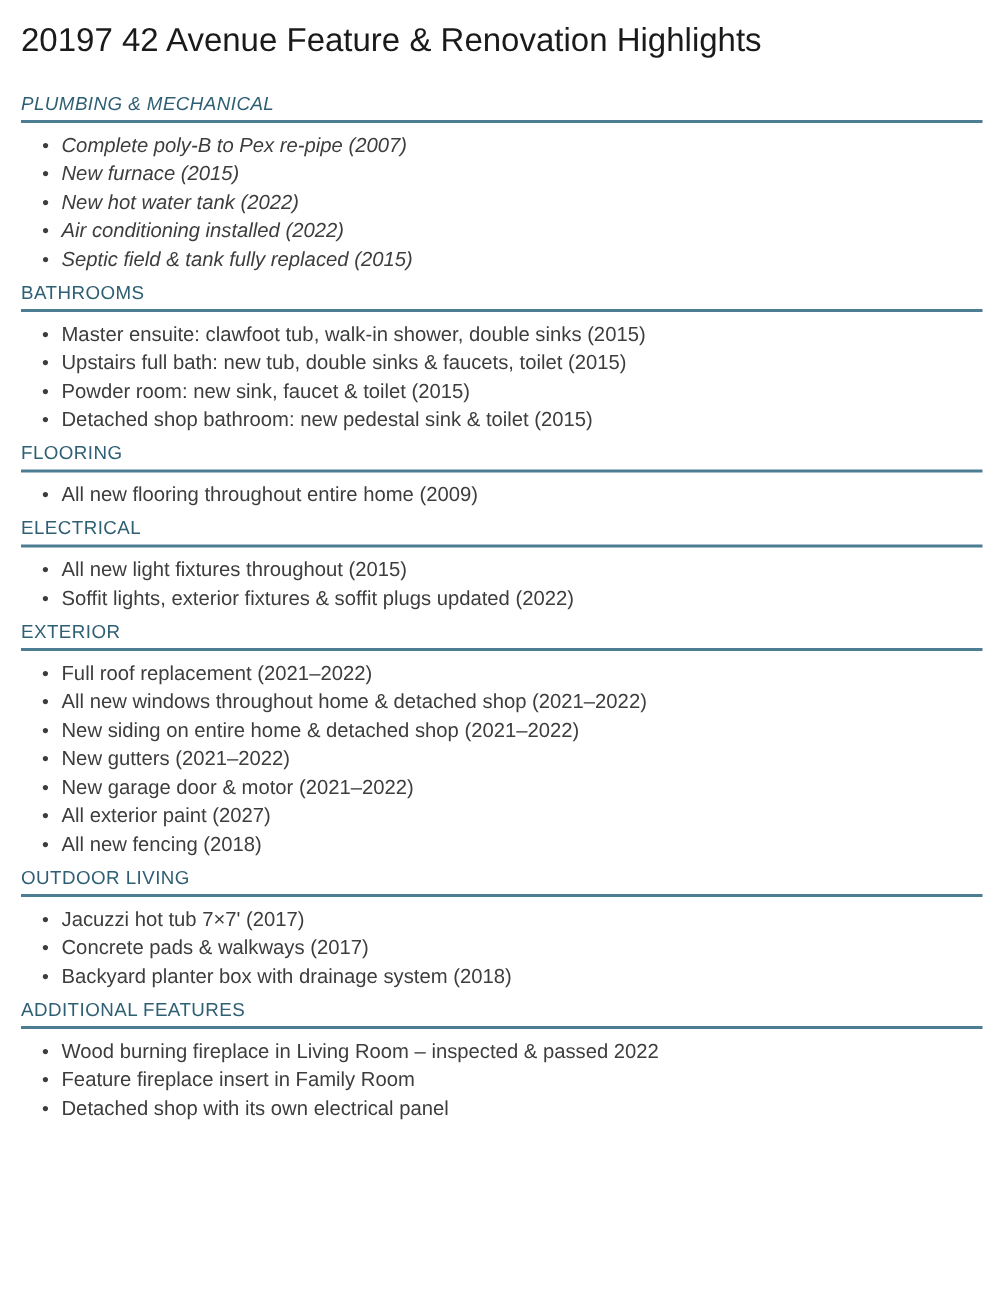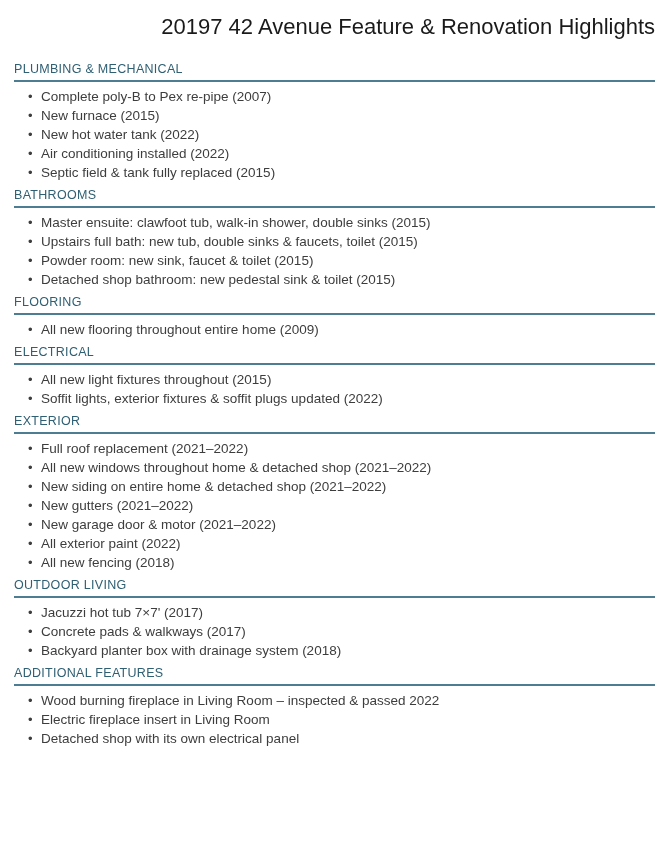--- a/index.html
+++ b/index.html
@@ -14,32 +14,33 @@
     margin: 0 auto;
     background: #ffffff;
     font-family: "Liberation Sans", "DejaVu Sans", sans-serif;
     color: var(--body-color, #3d3d3d);
     box-sizing: border-box;
     padding: 10px 14px 10px 14px;
     overflow: hidden;
   }
   .doc-title {
     margin: 2px 0 0 0;
-    text-align: right;
+    text-align: left;
     font-size: 22px;
     line-height: 30px;
     font-weight: 400;
     color: #1a1a1a;
     letter-spacing: 0px;
   }
   .section {
     margin-top: 5px;
   }
   .section:first-of-type {
     margin-top: 19px;
+    font-style: italic;
   }
   .section-heading {
     margin: 0;
     font-size: 12.5px;
     line-height: 16px;
     font-weight: 500;
     letter-spacing: 0.3px;
     text-transform: none;
     color: var(--heading-color, #2e5f73);
     border-bottom: 2px solid var(--rule-color, #4d7d93);
@@ -109,36 +110,36 @@
   </section>
 
   <section class="section">
     <h2 class="section-heading">EXTERIOR</h2>
     <ul class="bullet-list">
           <li>Full roof replacement (2021–2022)</li>
           <li>All new windows throughout home &amp; detached shop (2021–2022)</li>
           <li>New siding on entire home &amp; detached shop (2021–2022)</li>
           <li>New gutters (2021–2022)</li>
           <li>New garage door &amp; motor (2021–2022)</li>
-          <li>All exterior paint (2022)</li>
+          <li>All exterior paint (2027)</li>
           <li>All new fencing (2018)</li>
         </ul>
   </section>
 
   <section class="section">
     <h2 class="section-heading">OUTDOOR LIVING</h2>
     <ul class="bullet-list">
           <li>Jacuzzi hot tub 7×7' (2017)</li>
           <li>Concrete pads &amp; walkways (2017)</li>
           <li>Backyard planter box with drainage system (2018)</li>
         </ul>
   </section>
 
   <section class="section">
     <h2 class="section-heading">ADDITIONAL FEATURES</h2>
     <ul class="bullet-list">
           <li>Wood burning fireplace in Living Room – inspected &amp; passed 2022</li>
-          <li>Electric fireplace insert in Living Room</li>
+          <li>Feature fireplace insert in Family Room</li>
           <li>Detached shop with its own electrical panel</li>
         </ul>
   </section>
 </div>
 </div>
 
 </body></html>

